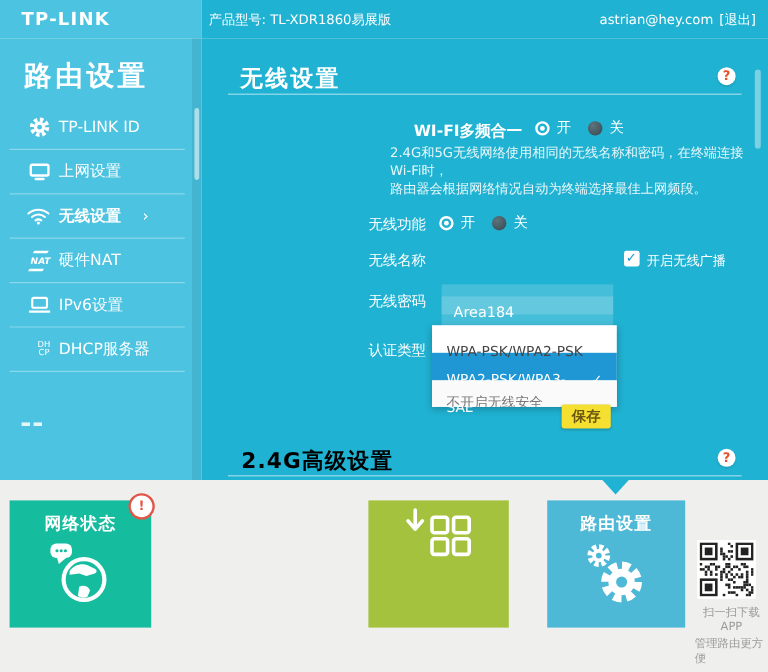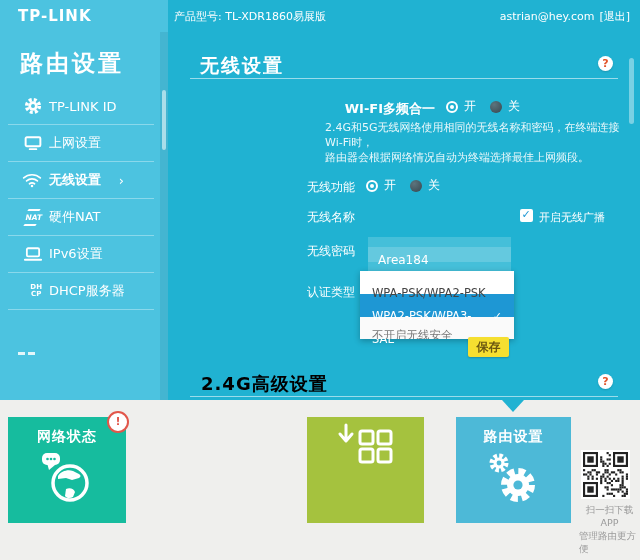--- a/index.html
+++ b/index.html
@@ -24,21 +24,21 @@
   .menu { position:absolute; top:56px; left:0; right:8px; }
   .menu-item { height:37px; display:flex; align-items:center; padding-left:10px; margin:0 6px 0 8px;
                border-bottom:1px solid rgba(255,255,255,.35); cursor:pointer; color:#fff; }
   .menu-icon { width:24px; display:flex; justify-content:flex-end; align-items:center; flex:none; }
   .menu-label { font-size:13px; margin-left:7px; }
   .menu-item.active .menu-label { font-weight:bold; }
   .chevron { margin-left:auto; margin-right:30px; font-size:13px; color:#fff; }
   .nat-icon { position:relative; font-size:7.5px; font-weight:bold; color:#fff; font-style:italic; }
   .nat-icon::before { content:''; position:absolute; top:-4px; left:2px; width:12px; height:2px; background:#fff; transform:skewX(-35deg); }
   .nat-icon::after  { content:''; position:absolute; bottom:-4px; left:-2px; width:12px; height:2px; background:#fff; transform:skewX(-35deg); }
-  .dhcp-icon { font-size:7px; line-height:7px; font-weight:bold; color:#fff; text-align:center; }
+  .dhcp-icon { font-size:7px; line-height:7px; font-weight:normal; color:#fff; text-align:center; }
   .partial-item { position:absolute; top:320px; left:18px; display:flex; gap:3px; opacity:.85; }
   .partial-item i { width:7px; height:3px; background:#fff; display:block; }
   .side-track { position:absolute; right:0; top:0; bottom:0; width:8px; background:rgba(0,60,80,.10); }
   .side-thumb { position:absolute; right:2px; top:58px; width:4px; height:60px; border-radius:2px; background:rgba(255,255,255,.55); }
 
   .main-panel { flex:1; background:#20b2d2; position:relative; }
   .main-title { position:absolute; left:32px; top:21px; color:#fff; font-size:19px; font-weight:bold; letter-spacing:2px; }
   .help { position:absolute; width:15px; height:15px; border-radius:50%; background:#fff; color:#e2552c;
           font-size:11px; font-weight:bold; text-align:center; line-height:15px; cursor:pointer; box-shadow:0 1px 2px rgba(0,0,0,.15); }
   .help1 { left:430px; top:24px; } .help2 { left:430px; top:342px; }

